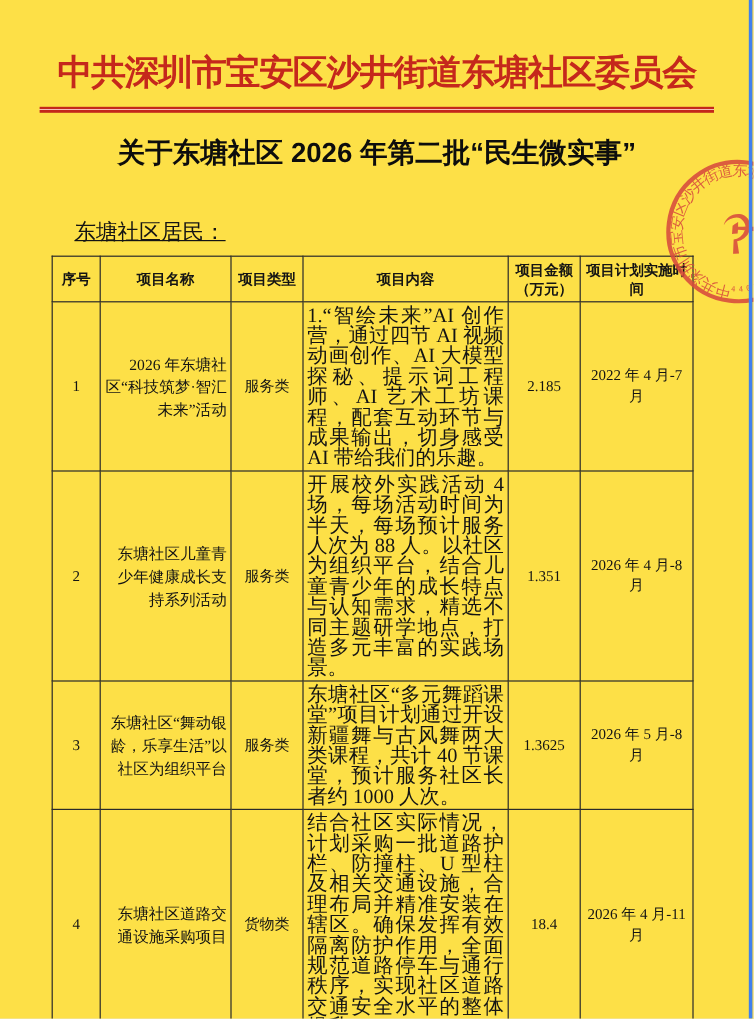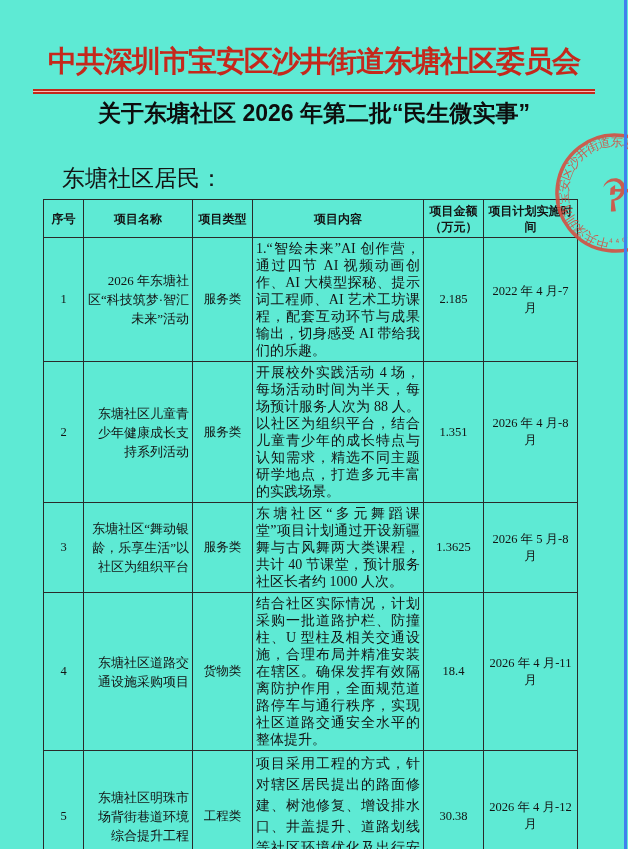--- a/index.html
+++ b/index.html
@@ -1,35 +1,35 @@
 <!DOCTYPE html>
 <html><head>
 <meta charset="utf-8">
 <style>
   html,body { margin:0; padding:0; background:#e8e8e8; }
   .page {
     position:relative; width:628px; height:849px; margin:0;
-    background:#5eead4; overflow:hidden;
+    background:#fde047; overflow:hidden;
     font-family:"Liberation Serif","DejaVu Serif",serif; color:#141414;
   }
   .org-header {
     margin:38px 20px 0; text-align:center;
     color:#c5281c; font-weight:bold; font-size:29px; letter-spacing:-1px;
     font-family:"Liberation Serif","DejaVu Serif",serif; line-height:1.6;
   }
   .red-rule {
     margin:5px 33px 0; height:5px;
     background:linear-gradient(to bottom,#c3281b 0,#c3281b 42%,#f3beb7 42%,#f3beb7 58%,#c3281b 58%,#c3281b 100%);
   }
   .doc-title {
-    margin-top:0; text-align:center; color:#0d0d0d;
+    margin-top:14px; text-align:center; color:#0d0d0d;
     font-family:"Liberation Sans","DejaVu Sans",sans-serif;
     font-weight:700; font-size:23px; line-height:38px;
   }
-  .salutation { margin:34px 62px 0; font-size:23px; line-height:26px; }
+  .salutation { margin:34px 62px 0; font-size:18px; line-height:26px;text-decoration:underline; }
   .intro {
     margin:2px 62px 0; font-size:19px; line-height:27px;
     text-indent:2em; text-align:justify;
   }
   table.projects {
     margin:7px 0 0 43px; width:534px;
     border-collapse:collapse; table-layout:fixed;
   }
   table.projects th, table.projects td {
     border:1px solid #2a2a2a; vertical-align:middle;
@@ -40,21 +40,21 @@
     white-space:pre-line; line-height:16px;
   }
   thead tr { height:38px; }
   tbody tr:nth-child(1) { height:85px; }
   tbody tr:nth-child(2) { height:98px; }
   tbody tr:nth-child(3) { height:70px; }
   tbody tr:nth-child(4) { height:105px; }
   tbody tr:nth-child(5) { height:100px; }
   td.no, td.type, td.amount, td.schedule { text-align:center; font-size:12.5px; }
   td.name { text-align:right; font-size:13px; line-height:19px; padding:2px 5px; }
-  td.content { text-align:justify; font-size:14px; line-height:17px; padding:2px 4px; }
+  td.content { text-align:justify; font-size:17px; line-height:17px; padding:2px 4px; }
   tbody tr:nth-child(5) td.content { line-height:21px; }
   .stamp {
     position:absolute; left:548px; top:126px; width:180px; height:180px;
     opacity:0.88; pointer-events:none;
   }
   .edge-line {
     position:absolute; top:0; right:1px; width:3px; height:849px;
     background:#4080ee;
   }
 </style>

